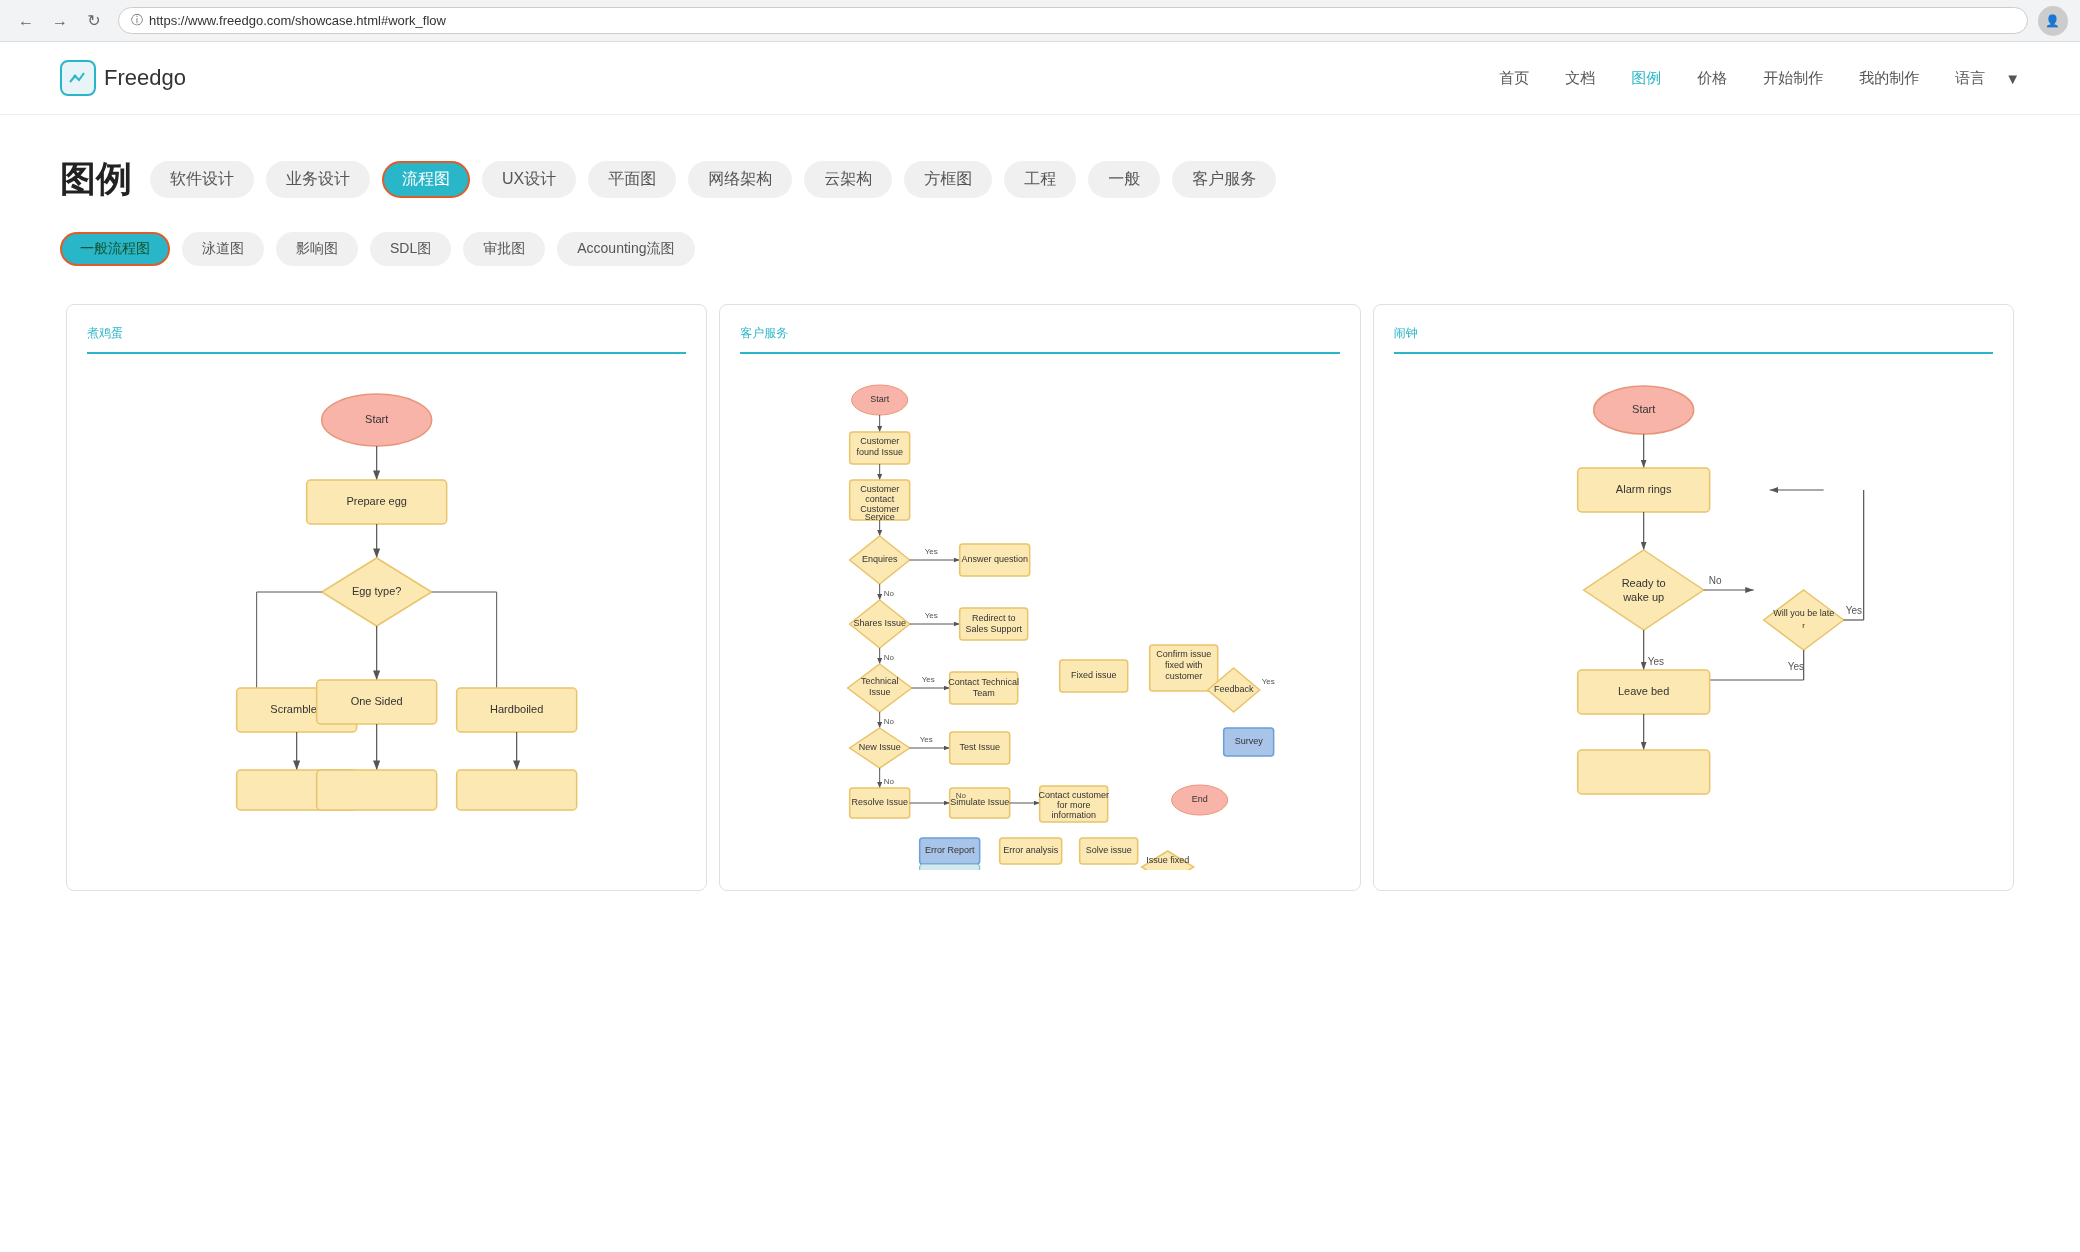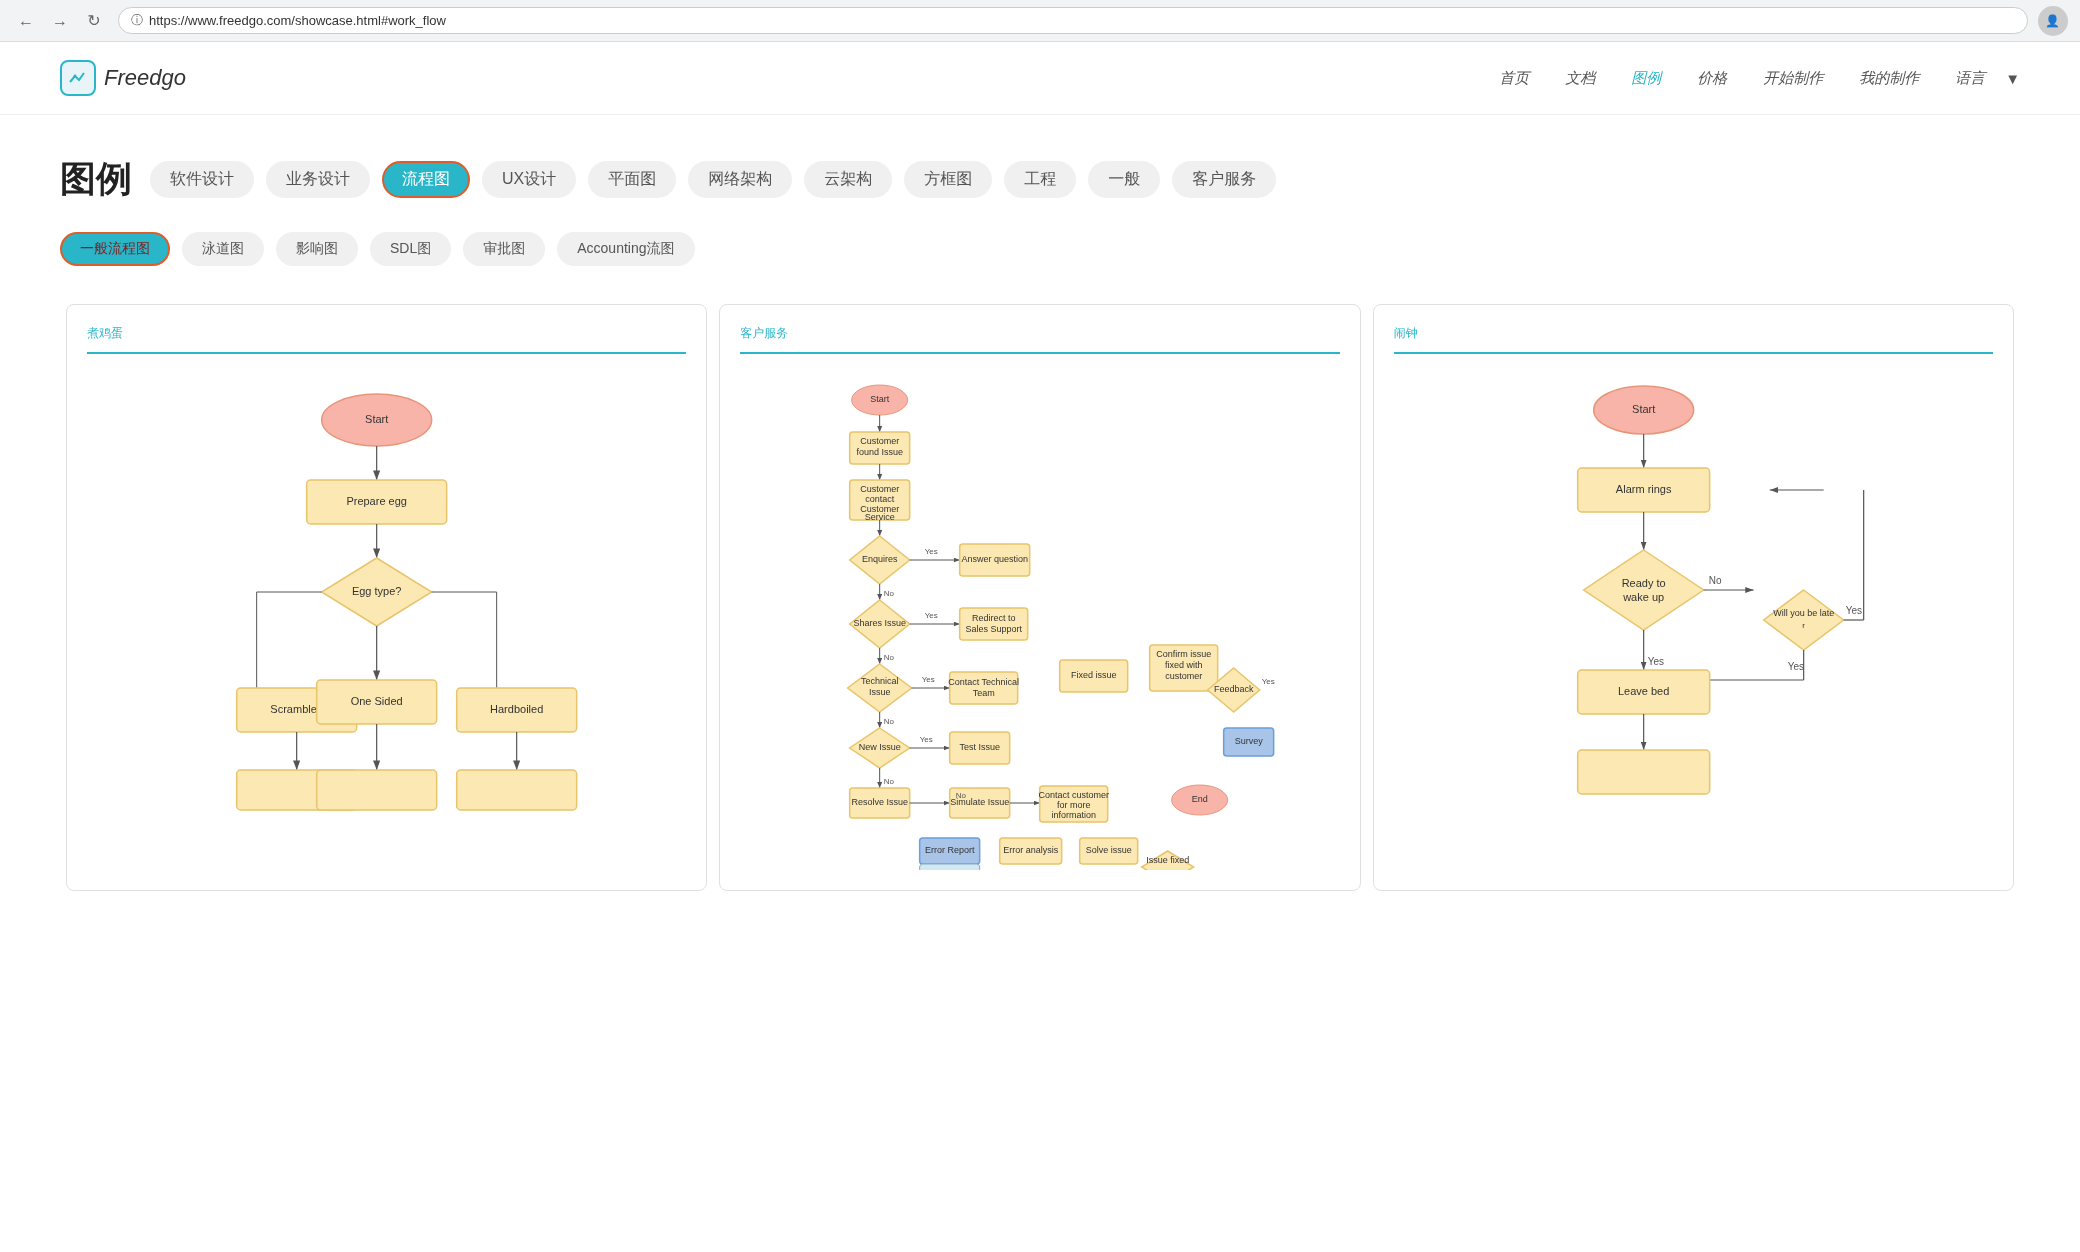--- a/index.html
+++ b/index.html
@@ -41,32 +41,32 @@
     .lock-icon { color: #666; font-size: 12px; }
 
     
     .site-header {
       display: flex;
       align-items: center;
       justify-content: space-between;
       padding: 18px 60px;
       border-bottom: 1px solid #eee;
     }
-    .logo-area { display: flex; align-items: center; gap: 8px; font-style: italic; }
+    .logo-area { display: flex; align-items: center; gap: 8px; }
     .logo-icon {
       width: 36px; height: 36px;
       background: #e8f4f8;
       border: 2px solid #29b6c8;
       border-radius: 8px;
       display: flex; align-items: center; justify-content: center;
       color: #29b6c8;
       font-size: 16px;
     }
     .logo-text { font-size: 22px; font-weight: 500; color: #333; }
-    .nav-menu { display: flex; gap: 36px; align-items: center; font-style: italic; }
+    .nav-menu { display: flex; gap: 36px; align-items: center; }
     .nav-item { font-size: 15px; color: #555; cursor: pointer; text-decoration: none; }
     .nav-item.active { color: #29b6c8; font-weight: 500; }
     .nav-item.dropdown { display: flex; align-items: center; gap: 20px; }
 
     
     .main-content { padding: 40px 60px; }
 
     
     .category-section { display: flex; align-items: center; gap: 12px; flex-wrap: wrap; margin-bottom: 28px; }
     .page-title { font-size: 36px; font-weight: 700; color: #222; margin-right: 6px; }
@@ -92,21 +92,21 @@
       padding: 6px 18px;
       border-radius: 20px;
       font-size: 14px;
       cursor: pointer;
       border: 2px solid transparent;
       background: #f0f0f0;
       color: #555;
     }
     .sub-btn.active {
       background: #29b6c8;
-      color: #7f1d1d;
+      color: #14532d;
     }
 
     
     .diagrams-grid {
       display: grid;
       grid-template-columns: 1fr 1fr 1fr;
       gap: 0;
     }
     .diagram-card {
       border: 1px solid #e0e0e0;

